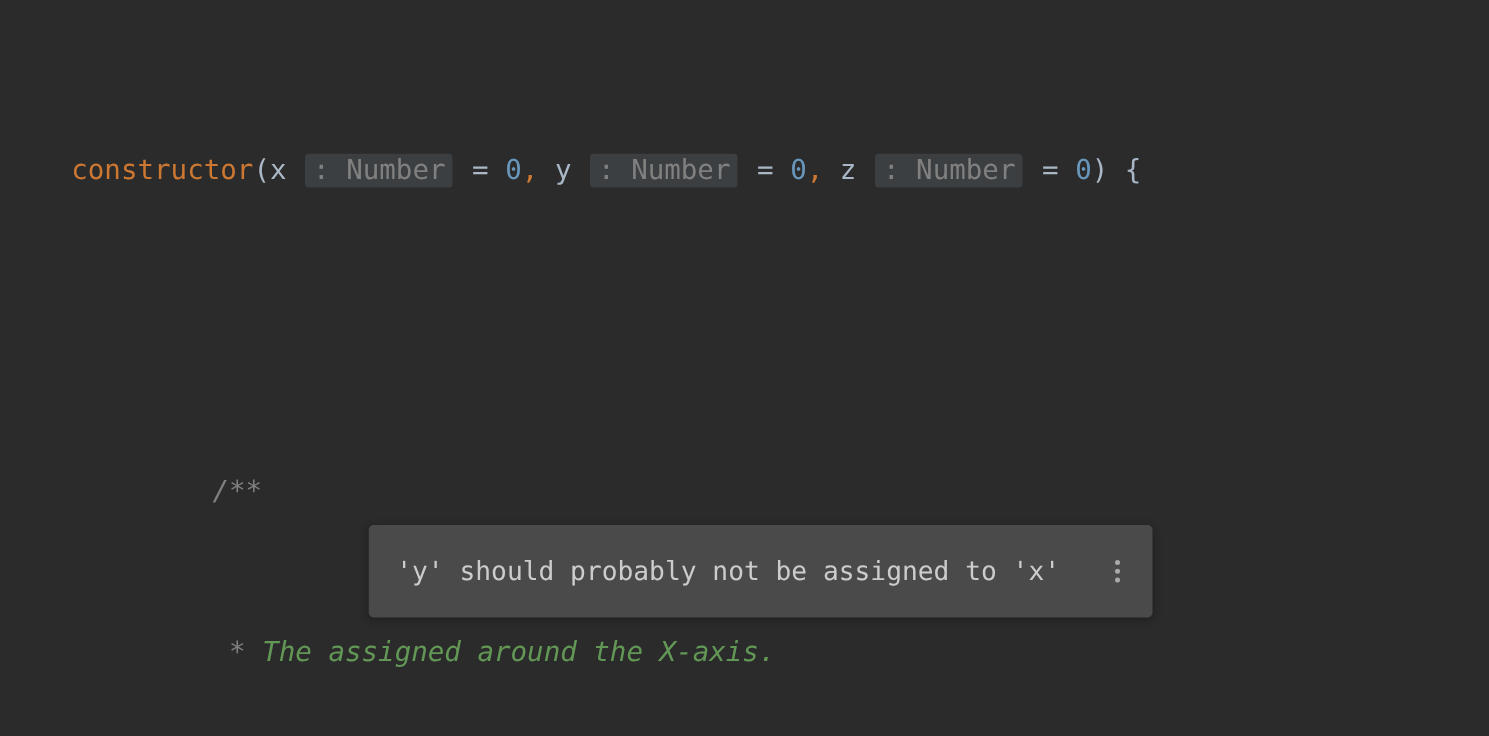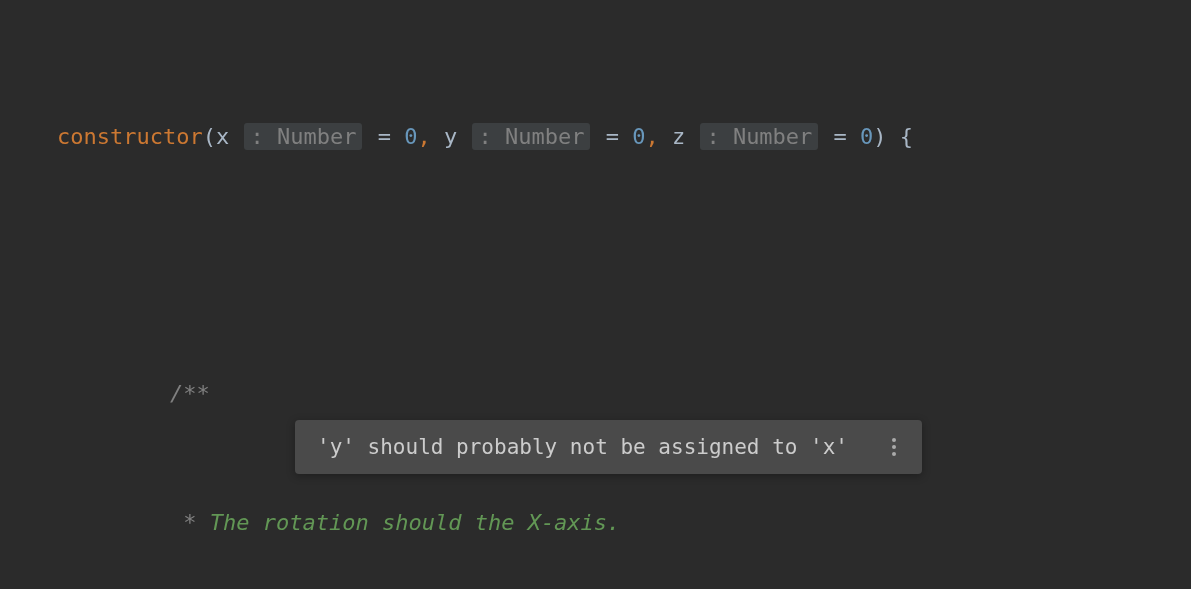--- a/index.html
+++ b/index.html
@@ -43,21 +43,21 @@
   .comment { color: #808080; }
   .comment-text { color: #629755; }
   .tooltip {
     position: absolute;
     left: 295px;
     top: 420px;
     background: #4a4a4a;
     color: #cccccc;
     font-style: normal;
     font-size: 21px;
-    padding: 14px 22px;
+    padding: 24px 22px;
     border-radius: 4px;
     display: flex;
     align-items: center;
     gap: 40px;
     box-shadow: 0 2px 8px rgba(0,0,0,0.3);
   }
   .tooltip-more {
     display: flex;
     flex-direction: column;
     gap: 3px;
@@ -71,21 +71,21 @@
     border-radius: 50%;
   }
 </style>
 </head>
 <body>
 
 <div class="editor">
   <div class="line"><span class="kw-constructor">constructor</span><span class="paren">(</span><span class="param">x</span> <span class="type-hint">: Number</span> <span class="eq">= </span><span class="num">0</span><span class="comma">,</span> <span class="param">y</span> <span class="type-hint">: Number</span> <span class="eq">= </span><span class="num">0</span><span class="comma">,</span> <span class="param">z</span> <span class="type-hint">: Number</span> <span class="eq">= </span><span class="num">0</span><span class="paren">)</span> <span class="brace">{</span></div>
   <div class="line">&nbsp;</div>
   <div class="line indent"><span class="comment">/**</span></div>
-  <div class="line indent"><span class="comment"> * </span><span class="comment-text">The rotation should the X-axis.</span></div>
+  <div class="line indent"><span class="comment"> * </span><span class="comment-text">The assigned around the X-axis.</span></div>
   
   
   
   
   
   
   
   
   
 </div>

